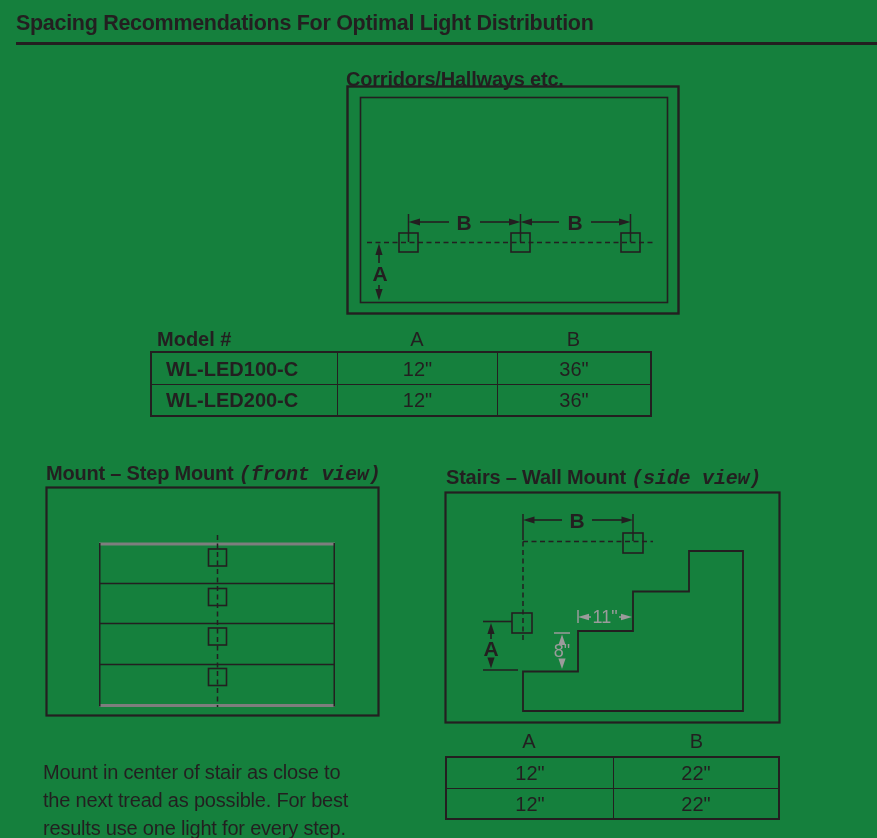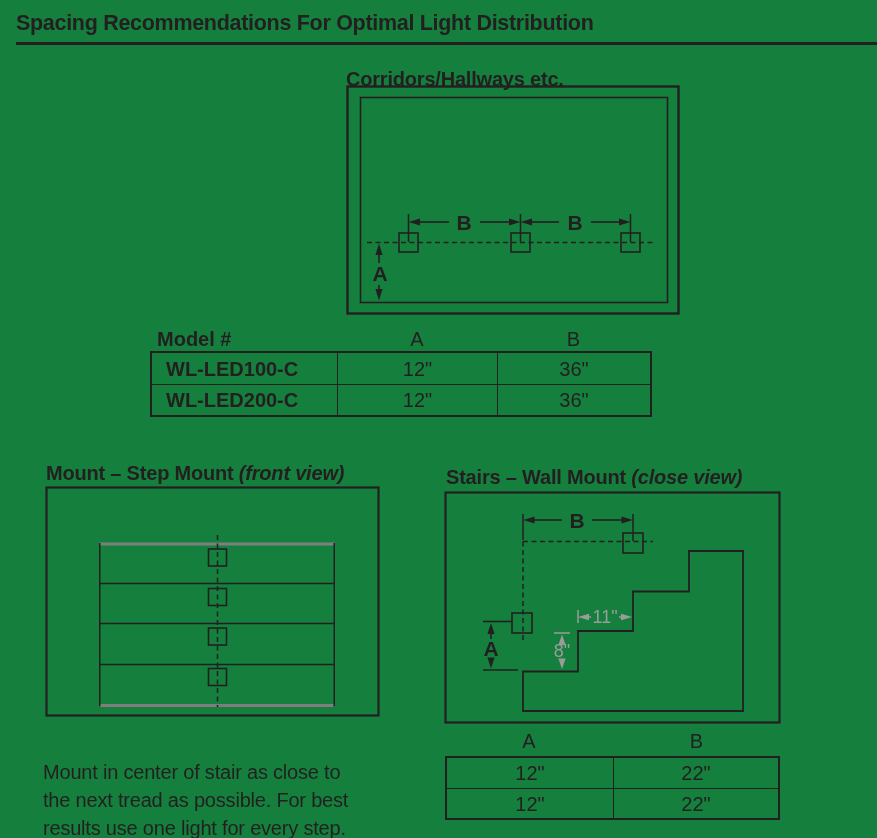--- a/index.html
+++ b/index.html
@@ -6,21 +6,21 @@
   .page{
     position:relative;width:877px;height:838px;background:#15803d;overflow:hidden;
     font-family:"Liberation Sans","DejaVu Sans",sans-serif;color:#231f20;
   }
   .abs{position:absolute;}
   .main-title{
     left:16px;top:11px;font-size:21.5px;font-weight:700;letter-spacing:-0.3px;white-space:nowrap;
   }
   .title-rule{left:16px;top:42px;width:861px;height:2.5px;background:#231f20;}
   .section-title{font-size:20px;font-weight:600;white-space:nowrap;letter-spacing:-0.2px;}
-  .section-title .view{font-style:italic;}
+  .section-title .view{font-style:italic;font-family:Liberation Mono, monospace;}
   .corridor-title{left:346px;top:68px;}
   .step-title{left:46px;top:462px;}
   .wall-title{left:446px;top:466px;}
   .ctable-h-model{left:157px;top:328px;font-size:20px;font-weight:bold;}
   .ctable-h-a{left:337px;top:328px;width:160px;text-align:center;font-size:20px;}
   .ctable-h-b{left:497px;top:328px;width:153px;text-align:center;font-size:20px;}
   .ctable{
     left:150px;top:351px;width:498px;height:62px;border:2px solid #231f20;
     display:grid;grid-template-columns:185px 160px 1fr;grid-template-rows:1fr 1fr;
     font-size:20px;
@@ -53,21 +53,21 @@
 
 <div class="page">
 
   <div class="abs main-title">Spacing Recommendations For Optimal Light Distribution</div>
   <div class="abs title-rule"></div>
 
   <div class="abs section-title corridor-title">Corridors/Hallways etc.</div>
 
   <div class="abs section-title step-title"><span>Mount – Step Mount</span> <span class="view">(front view)</span></div>
 
-  <div class="abs section-title wall-title"><span>Stairs – Wall Mount</span> <span class="view">(close view)</span></div>
+  <div class="abs section-title wall-title"><span>Stairs – Wall Mount</span> <span class="view">(side view)</span></div>
 
   <div class="abs ctable-h-model">Model #</div>
   <div class="abs ctable-h-a">A</div>
   <div class="abs ctable-h-b">B</div>
   <div class="abs ctable">
     <div class="cell model">WL-LED100-C</div>
     <div class="cell colsep">12"</div>
     <div class="cell colsep">36"</div>
     <div class="cell model rowsep">WL-LED200-C</div>
     <div class="cell colsep rowsep">12"</div>

